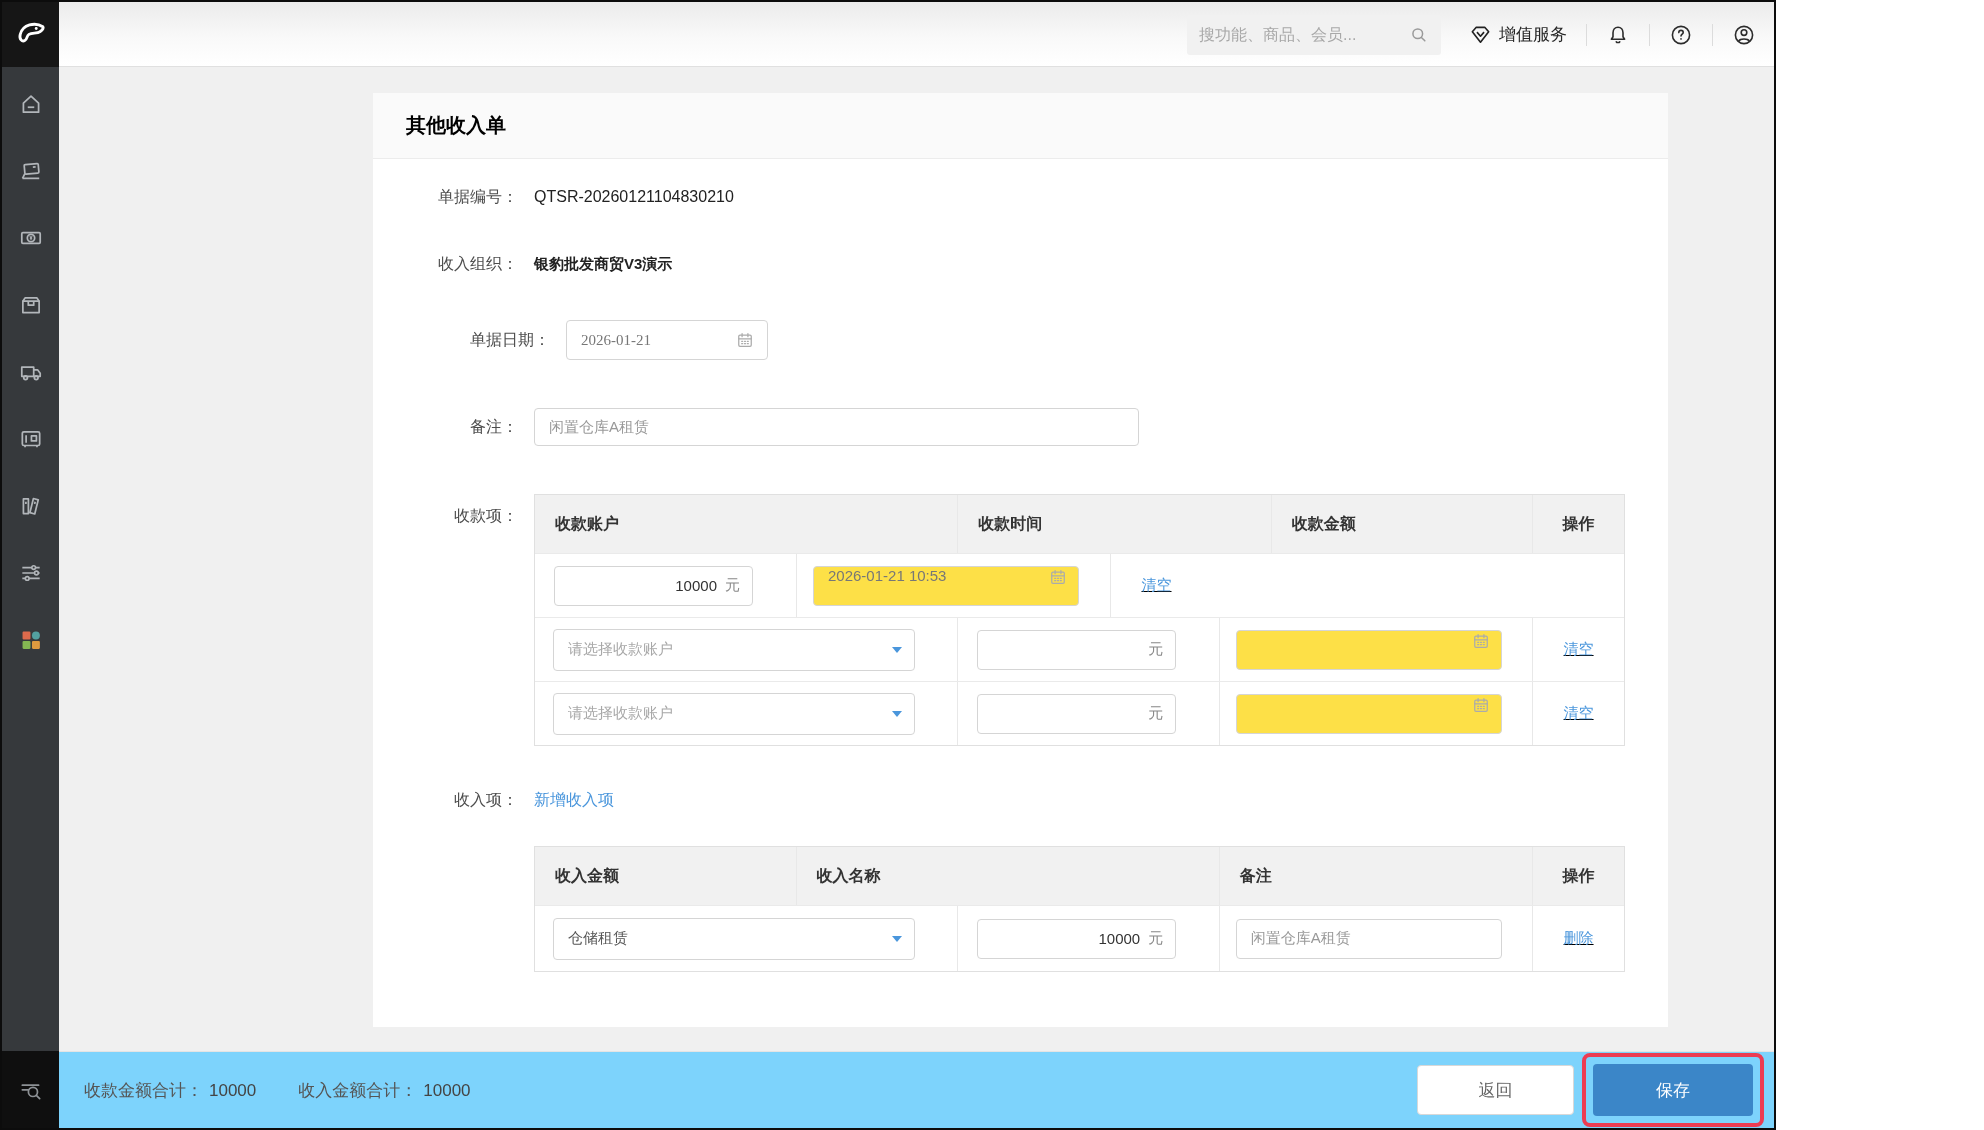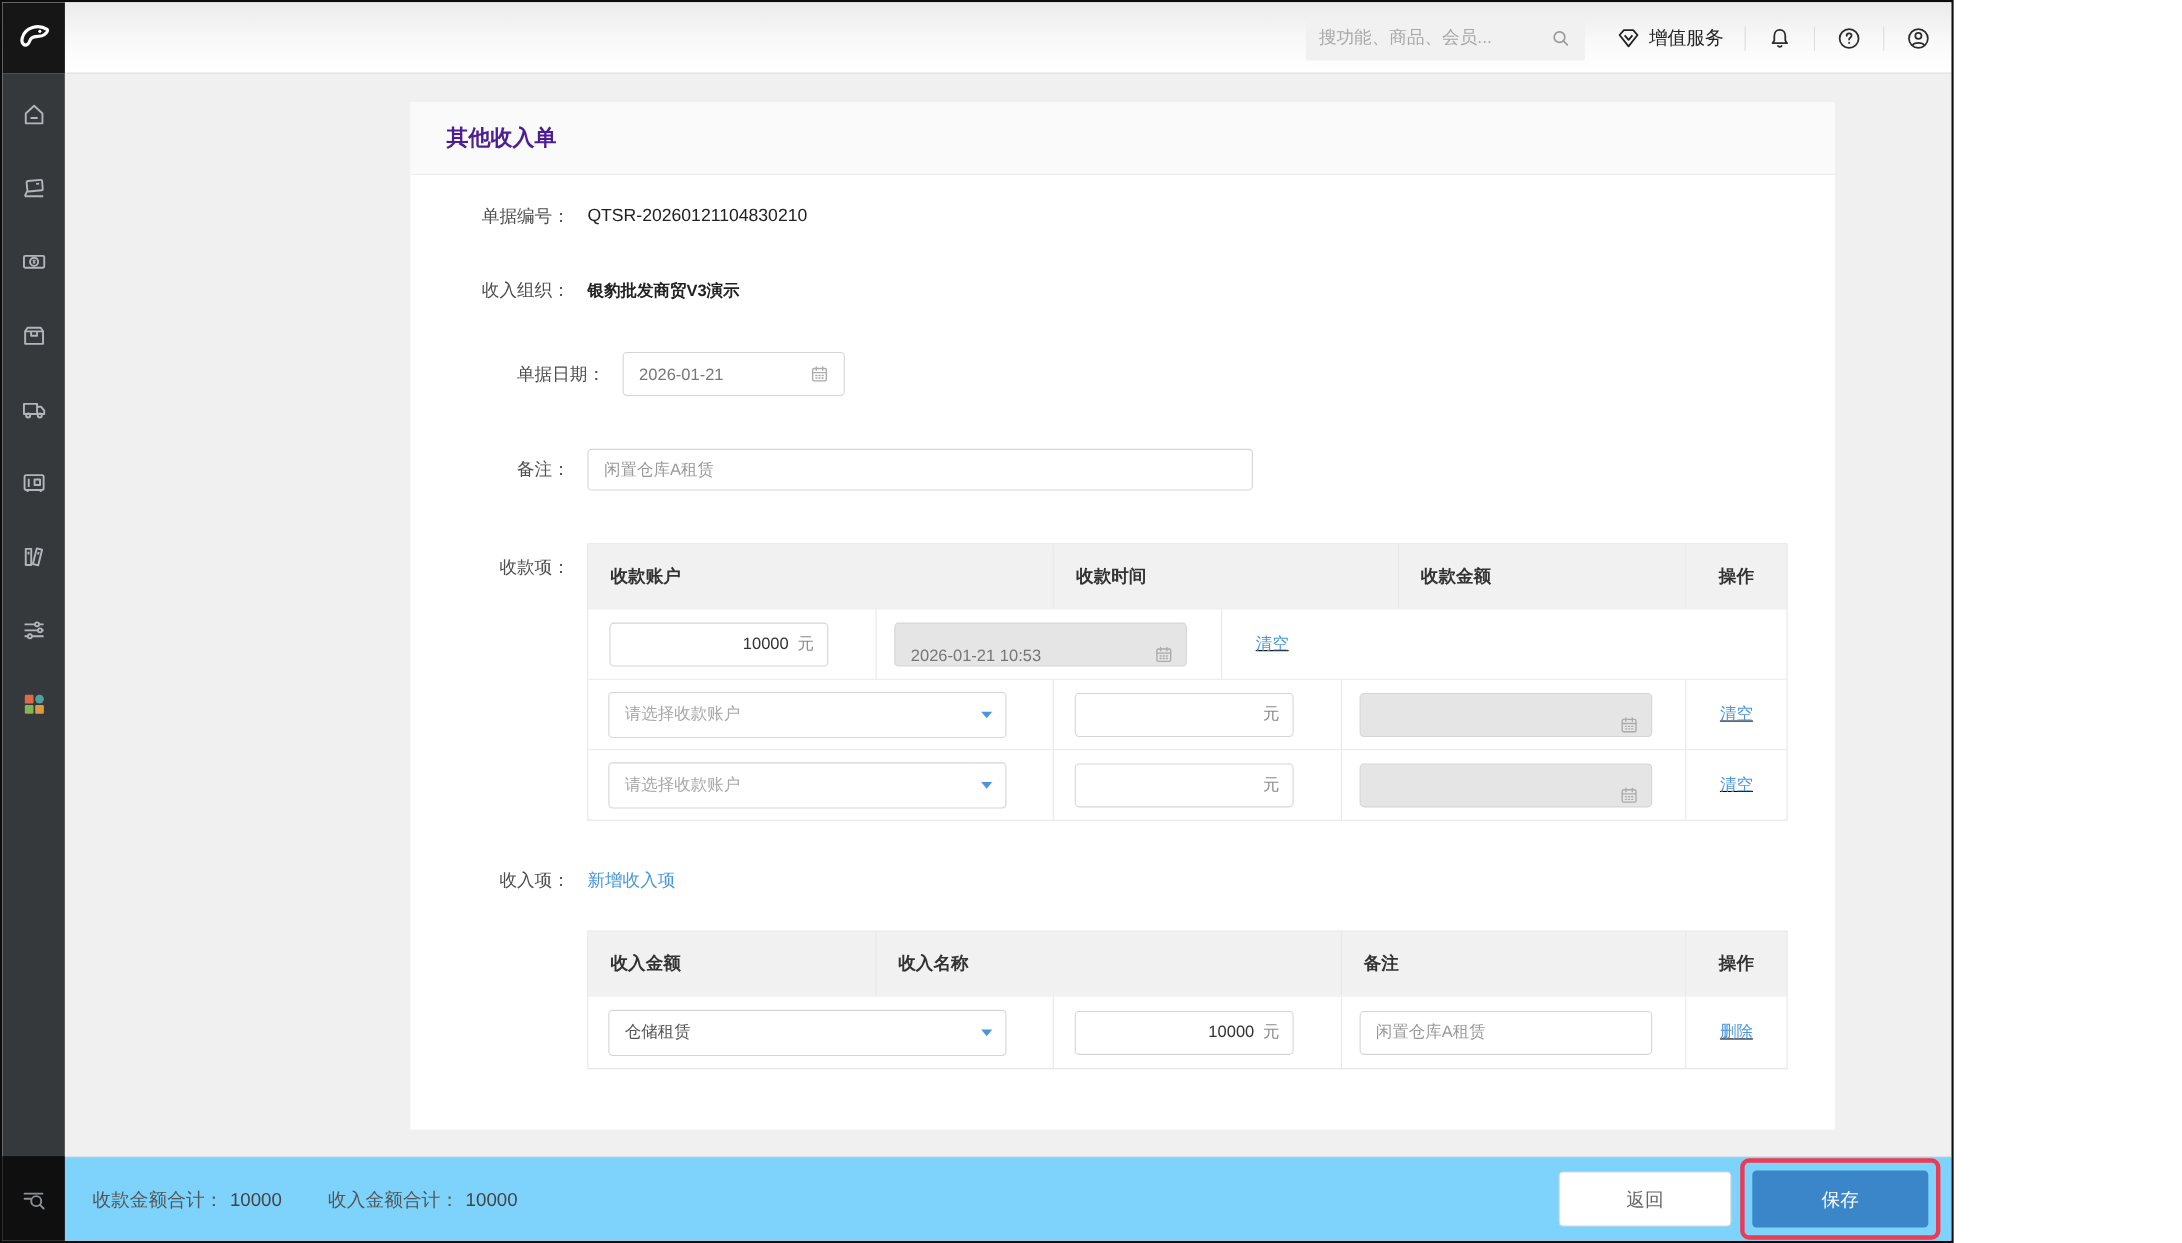--- a/index.html
+++ b/index.html
@@ -27,39 +27,39 @@
   .side-items { display:flex; flex-direction:column; padding-top:3px; }
   .side-item { height:67px; display:flex; align-items:center; justify-content:center; cursor:pointer; }
   .sidebar-footer { position:absolute; left:0; bottom:0; width:57px; height:77px; background:#0f0f0f;
                     display:flex; align-items:center; justify-content:center; z-index:6; cursor:pointer; }
 
   
   .main { position:absolute; left:57px; top:65px; right:0; bottom:77px; background:#f0f0f0; }
   .card { position:absolute; left:314px; top:26px; width:1295px; height:934px; background:#ffffff; }
   .card-header { height:66px; background:#fafafa; border-bottom:1px solid #ececec;
                  display:flex; align-items:center; padding-left:33px; }
-  .card-title { font-size:20px; font-weight:bold; color:#4c1d95; }
+  .card-title { font-size:20px; font-weight:bold; color:#000000; }
 
   .form-row { display:flex; align-items:center; }
   .form-label { width:145px; text-align:right; font-size:16px; color:#4d4d4d; flex-shrink:0; }
   .form-field { margin-left:16px; }
   .plain-value { font-size:16px; color:#222; }
   .bold-value { font-size:15px; color:#222; font-weight:bold; }
 
   .row-billno { margin-top:18px; height:40px; }
   .row-org    { margin-top:27px; height:40px; }
   .row-date   { margin-top:36px; height:40px;margin-left:32px; }
   .row-remark { margin-top:48px; height:38px; }
   .row-paytable { margin-top:48px; align-items:flex-start; }
   .row-incomelink { margin-top:40px; height:28px; }
   .row-incometable { margin-top:32px; align-items:flex-start; }
   .row-paytable .form-label, .row-incometable .form-label { padding-top:12px; }
 
   .date-box { width:202px; height:40px; border:1px solid #d5d5d5; border-radius:4px;
-              display:flex; align-items:center; padding:0 12px 0 14px; background:#fff; cursor:pointer; }
+              display:flex; align-items:center; padding:0 12px 0 14px; background:#fff; cursor:pointer;font-family:Liberation Serif, serif; }
   .date-box .date-text { flex:1; font-size:15px; color:#777; }
   .remark-box { width:605px; height:38px; border:1px solid #d5d5d5; border-radius:4px;
                 display:flex; align-items:center; padding:0 14px; background:#fff; }
   .remark-box input { border:none; outline:none; width:100%; font-size:15px; color:#999; background:transparent; }
 
   
   .grid { margin-left:16px; width:1091px; border:1px solid #e0e0e0; }
   .grid-head { display:flex; background:#f1f1f1; height:58px; }
   .grid-head .cell { display:flex; align-items:center; padding-left:20px;
                      font-size:16px; font-weight:bold; color:#333; }
@@ -76,21 +76,21 @@
                 display:flex; align-items:center; padding:0 12px 0 14px; background:#fff; cursor:pointer; }
   .select-box .sel-text { flex:1; font-size:15px; color:#555; }
   .select-box.placeholder .sel-text { color:#a8a8a8; }
   .caret { width:0; height:0; border-left:5px solid transparent; border-right:5px solid transparent;
            border-top:6px solid #4a96dc; }
   .amount-box { margin-left:19px; width:199px; height:40px; border:1px solid #d5d5d5; border-radius:4px;
                 display:flex; align-items:center; justify-content:flex-end; padding:0 12px; background:#fff; }
   .amount-box .num { font-size:15px; color:#333; margin-right:8px; }
   .amount-box .unit { font-size:15px; color:#8a8a8a; }
   .dt-box { margin-left:16px; width:266px; height:40px; border:1px solid #d5d5d5; border-radius:4px;
-            display:flex; align-items:flex-end; padding:0 10px 0 14px; background:#e5e5e5; cursor:pointer; }
+            display:flex; align-items:flex-start; padding:0 10px 0 14px; background:#fde047; cursor:pointer; }
   .dt-box .date-text { flex:1; font-size:15px; color:#777; }
   .note-box { margin-left:16px; width:266px; height:40px; border:1px solid #d5d5d5; border-radius:4px;
               display:flex; align-items:center; padding:0 14px; background:#fff; }
   .note-box input { border:none; outline:none; width:100%; font-size:15px; color:#999; background:transparent; }
 
   .link { color:#4a96dc; font-size:15px; cursor:pointer; }
   .add-link { font-size:16px; }
 
   
   .bottombar { position:absolute; left:57px; right:0; bottom:0; height:77px; background:#7dd3fc;

